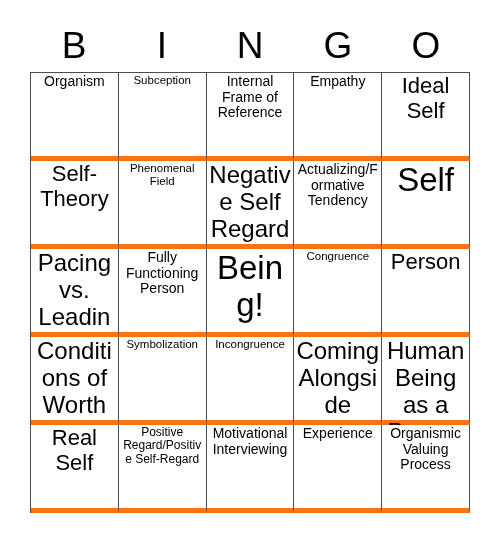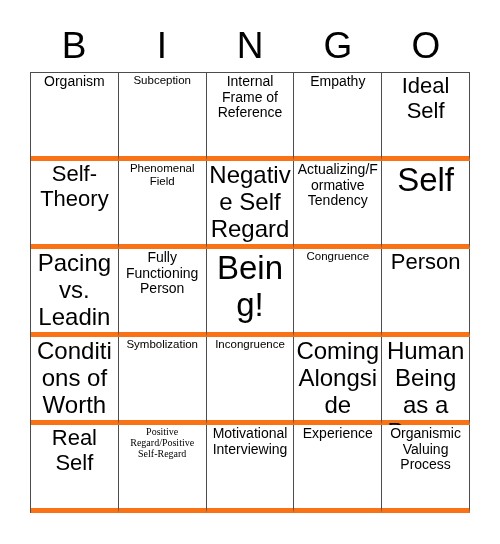--- a/index.html
+++ b/index.html
@@ -82,21 +82,21 @@
   .cell-text {
     display: block;
     width: 100%;
     line-height: 1.12;
     word-wrap: break-word;
     overflow-wrap: break-word;
     hyphens: none;
   }
 
   
-  .sz-xs  { font-size: 10px; font-family: Liberation Serif, serif; }
+  .sz-xs  { font-size: 12px; }
   .sz-s   { font-size: 11.5px; }
   .sz-m   { font-size: 14px; }
   .sz-l   { font-size: 24px; }
   .sz-xl  { font-size: 22px; }
   .sz-xxl { font-size: 22px; }
   .sz-huge{ font-size: 33px; }
 </style>
 </head>
 <body>
 

